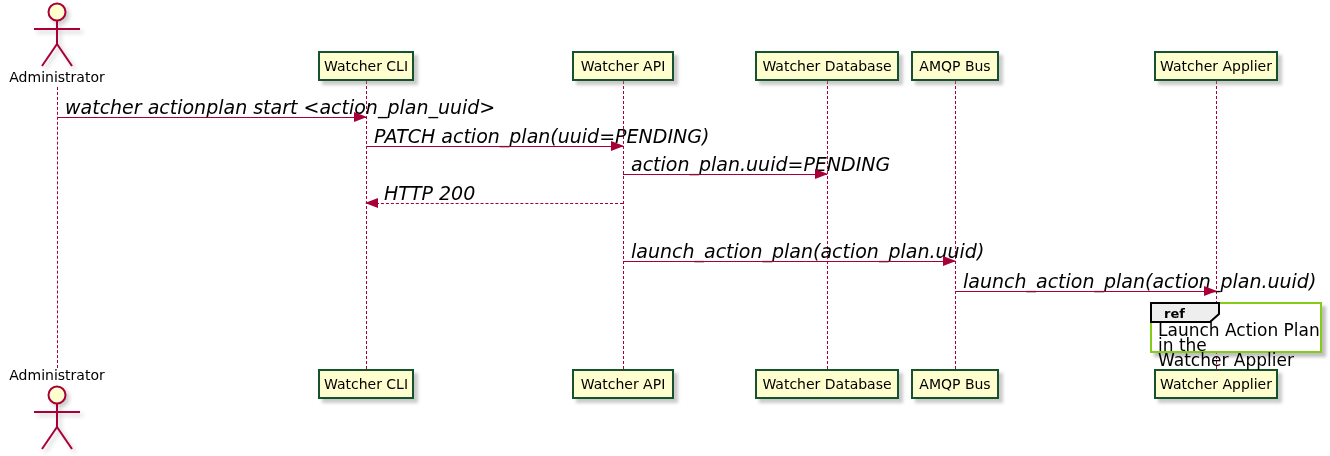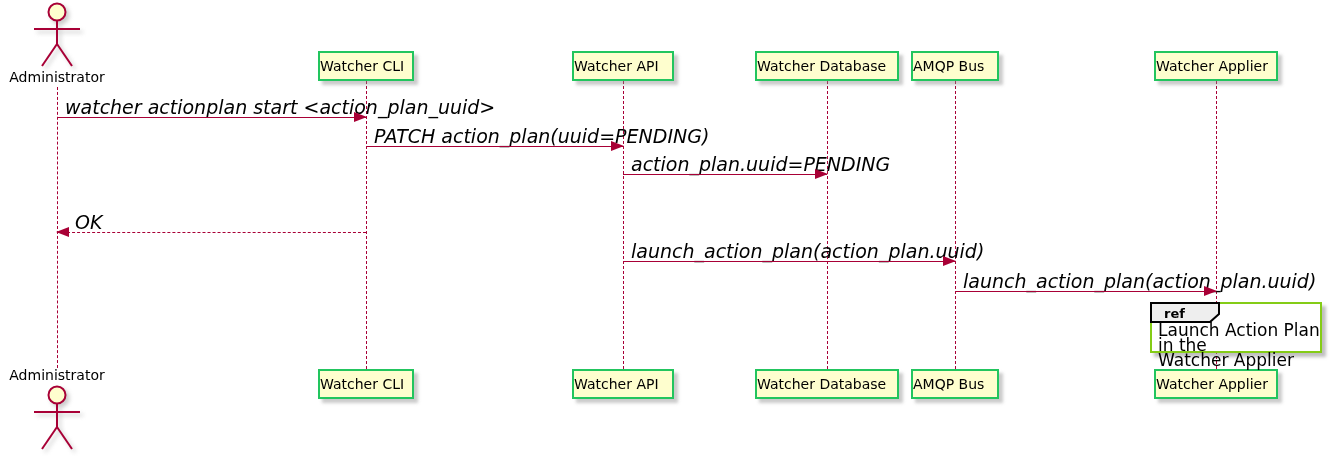--- a/index.html
+++ b/index.html
@@ -20,23 +20,23 @@
     border-left: 1px dashed #A80036;
     z-index: 1;
   }
 
   
   .participant {
     position: absolute;
     height: 30px;
     box-sizing: border-box;
     background: #FEFECE;
-    border: 2px solid #22c55e;
+    border: 2px solid #14532d;
     box-shadow: 4px 4px 3px rgba(140,140,140,0.45);
-    text-align: left;
+    text-align: center;
     line-height: 26px;
     font-size: 14px;
     white-space: nowrap;
     z-index: 3;
   }
 
   
   .actor-figure { position: absolute; z-index: 3;
     filter: drop-shadow(3px 3px 2px rgba(140,140,140,0.45)); }
   .actor-name {
@@ -162,27 +162,27 @@
       </div>
   </div>
 
   <div class="message solid ltr" style="left:623px; top:156px; width:204px;">
     <div class="msg-label">action_plan.uuid=PENDING</div>
     <div class="msg-line">
         <i class="ah ah-r"></i>
       </div>
   </div>
 
-
-  <div class="message dashed rtl" style="left:57px; top:214px; width:309px;">
-    <div class="msg-label">OK</div>
+  <div class="message dashed rtl" style="left:366px; top:185px; width:257px;">
+    <div class="msg-label">HTTP 200</div>
     <div class="msg-line">
         <i class="ah ah-l"></i>
       </div>
   </div>
+
 
   <div class="message solid ltr" style="left:623px; top:243px; width:332px;">
     <div class="msg-label">launch_action_plan(action_plan.uuid)</div>
     <div class="msg-line">
         <i class="ah ah-r"></i>
       </div>
   </div>
 
   <div class="message solid ltr" style="left:955px; top:273px; width:261px;">
     <div class="msg-label">launch_action_plan(action_plan.uuid)</div>

